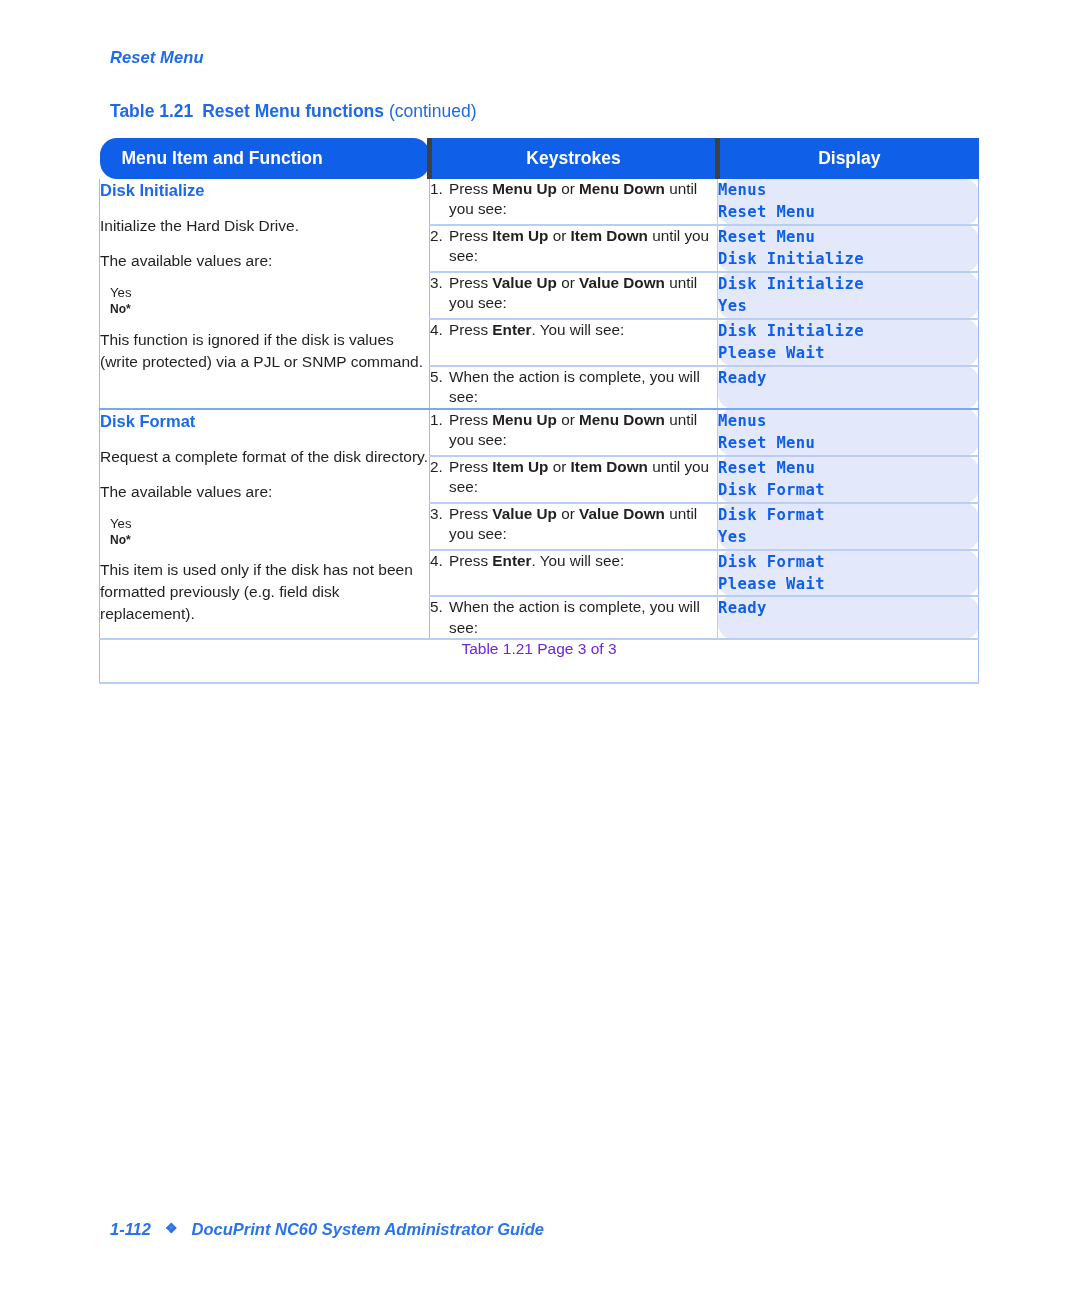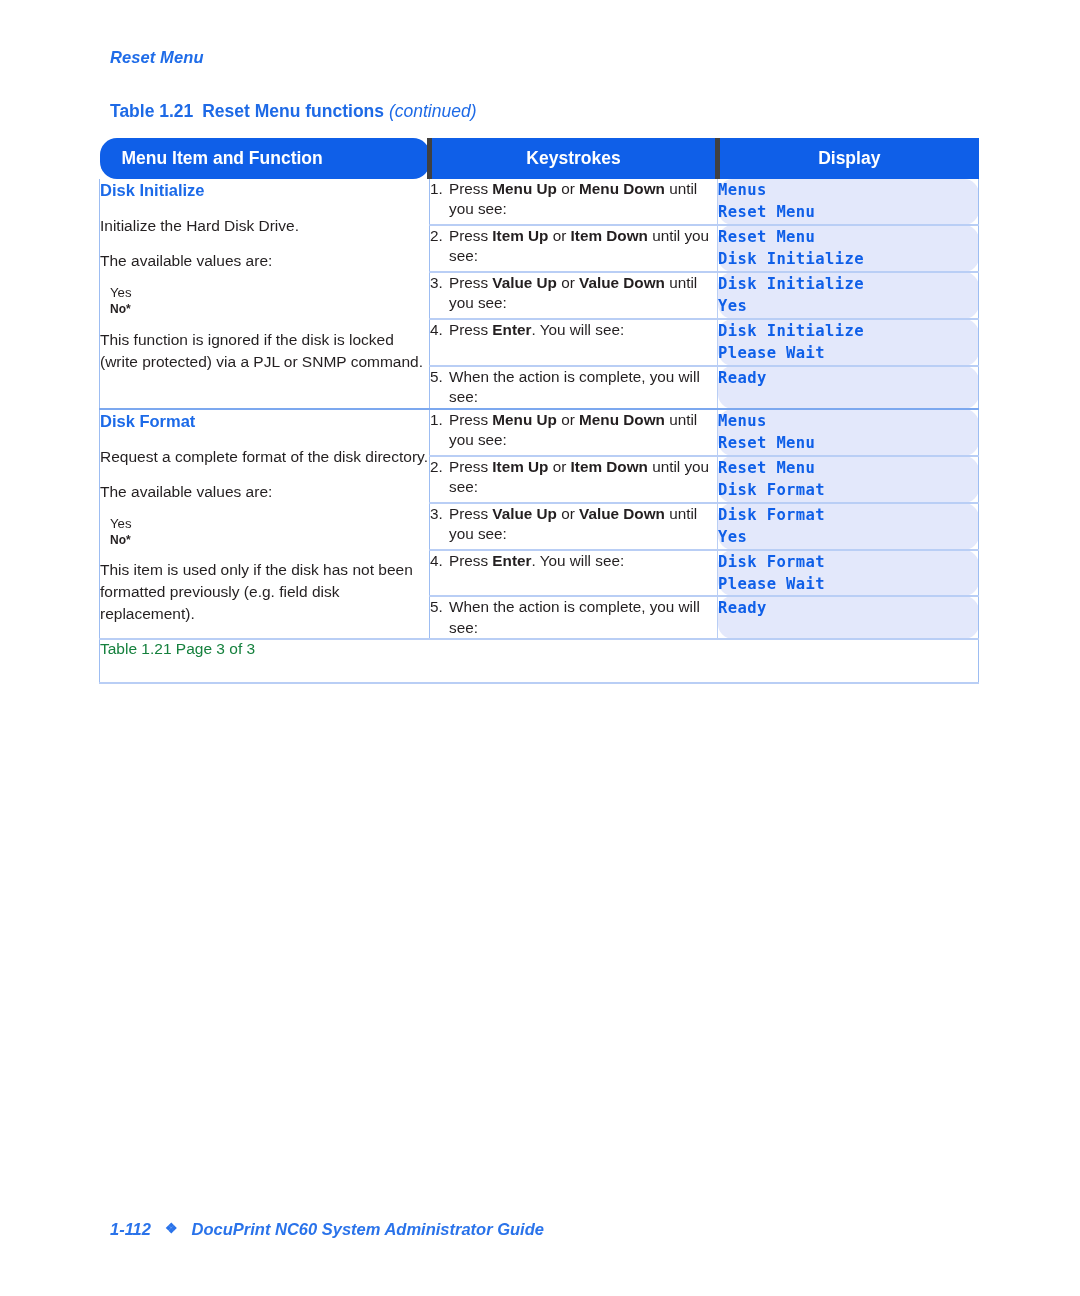--- a/index.html
+++ b/index.html
@@ -40,21 +40,20 @@
     position: absolute;
     left: 110px;
     top: 101px;
     font-size: 17.5px;
     font-weight: bold;
     color: #1e6ae6;
     white-space: nowrap;
   }
   .table-caption .num { margin-right: 4px; }
   .table-caption .cont {
-    font-style: italic;
     font-weight: normal;
   }
 
   
   .tbl {
     position: absolute;
     left: 99px;
     top: 138px;
     width: 879px;
     border-collapse: collapse;
@@ -147,24 +146,24 @@
   .step b { font-weight: bold; }
 
   
   .tbl-footer {
     border-left: 1px solid #9dbdf2;
     border-right: 1px solid #9dbdf2;
     border-top: 2px solid #b9cef5;
     border-bottom: 2px solid #b9cef5;
     background: #ffffff;
     height: 42px;
-    text-align: left;
+    text-align: center;
     padding-right: 16px;
     font-size: 15.5px;
-    color: #15803d;
+    color: #6d28d9;
     vertical-align: middle;
   }
 
   
   .page-footer {
     position: absolute;
     left: 110px;
     top: 1220px;
     font-size: 16.5px;
     font-style: italic;
@@ -209,21 +208,21 @@
     <tbody id="tbody">
         <tr class="firstrow">
           <td class="cell-menu" rowspan="5">
             <div class="mi-title">Disk Initialize</div>
             <p class="mi-p">Initialize the Hard Disk Drive.</p>
             <p class="mi-p">The available values are:</p>
             <div class="mi-values">
               <div class="">Yes</div>
               <div class="bold">No*</div>
             </div>
-            <p class="mi-p">This function is ignored if the disk is locked (write protected) via a PJL or SNMP command.</p>
+            <p class="mi-p">This function is ignored if the disk is values (write protected) via a PJL or SNMP command.</p>
           </td>
           <td class="cell-key">
             <div class="step">
               <span class="n">1.</span>
               <span class="txt">Press <b>Menu Up</b> or <b>Menu Down</b> until you see:</span>
             </div>
           </td>
           <td class="cell-disp">
             <div>Menus</div>
             <div>Reset Menu</div>

